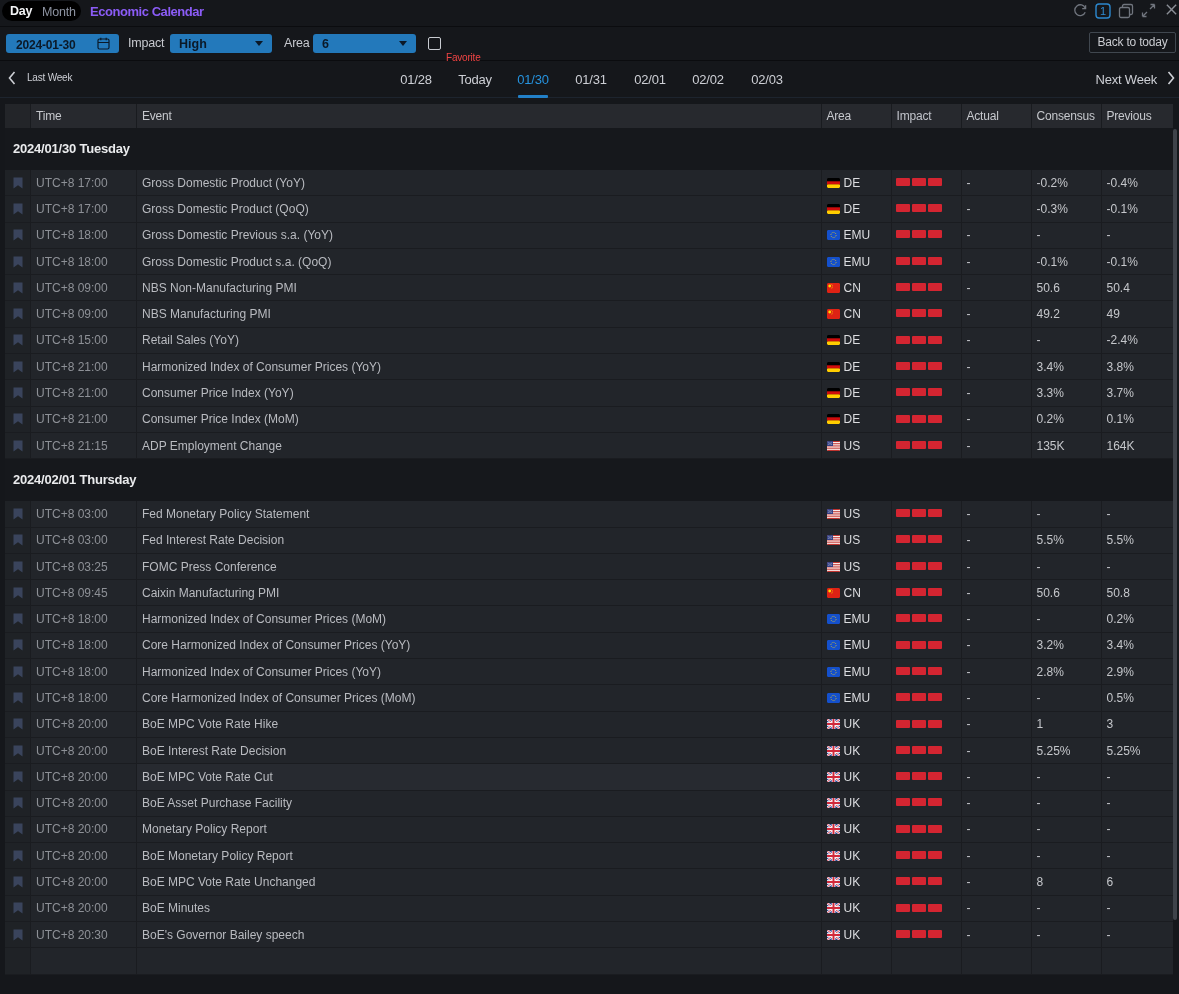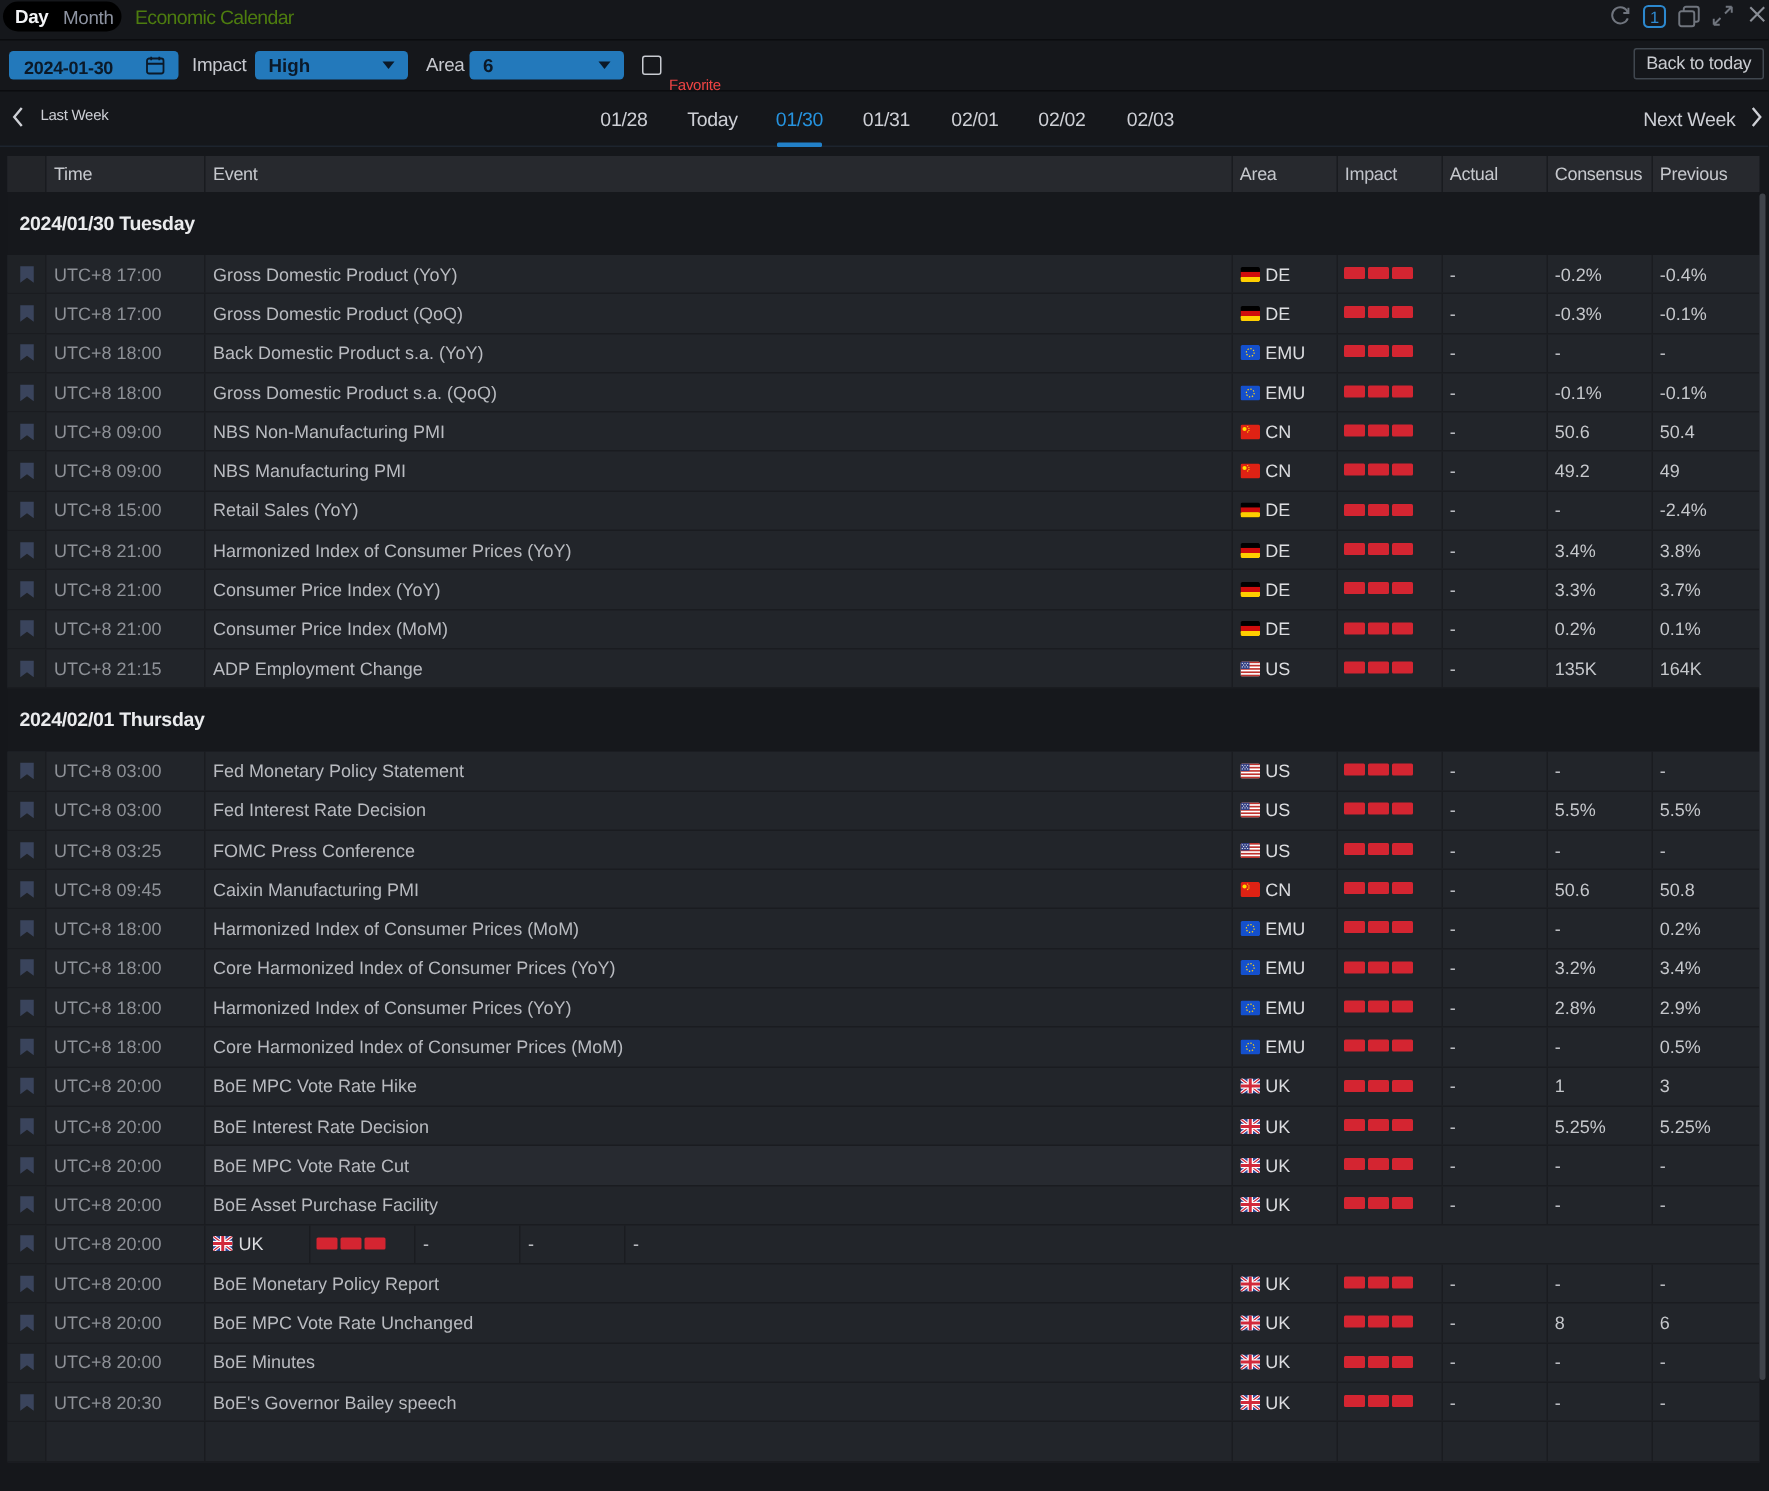--- a/index.html
+++ b/index.html
@@ -2,21 +2,21 @@
 <html><head><meta charset="utf-8"><style>
 *{margin:0;padding:0;box-sizing:border-box;}
 html,body{width:1179px;height:994px;overflow:hidden;background:#15171b;
  font-family:"Liberation Sans",sans-serif;-webkit-font-smoothing:antialiased;}
 body{position:relative;}
 
 #topbar{position:absolute;left:0;top:0;width:1179px;height:27px;background:#15171b;border-bottom:1px solid #0b0c0f;}
 #pill{position:absolute;left:2px;top:1px;width:79px;height:20px;background:#000000;border-radius:10px;}
 #pill .day{position:absolute;left:8px;top:3px;font-size:12.5px;font-weight:bold;color:#f3f4f6;letter-spacing:-0.2px;}
 #pill .month{position:absolute;left:40px;top:3.5px;font-size:12.5px;color:#8d93a1;letter-spacing:-0.2px;}
-#title{position:absolute;left:90px;top:4px;font-size:13px;font-weight:normal;color:#4d7c0f;letter-spacing:-0.45px;}
+#title{position:absolute;left:90px;top:4px;font-size:13px;font-weight:bold;color:#8b5cf6;letter-spacing:-0.45px;}
 .ticon{position:absolute;top:3px;}
 
 #filterbar{position:absolute;left:0;top:28px;width:1179px;height:33px;background:#15171b;border-bottom:1px solid #0b0c0f;}
 .bluebox{position:absolute;top:6px;height:19px;background:#2379bb;border-radius:3px;color:#0b1928;font-size:12.5px;font-weight:bold;}
 #datebox{left:6px;width:113px;}
 #datebox .dtxt{position:absolute;left:10px;top:3.5px;font-size:12px;letter-spacing:-0.2px;}
 .flabel{position:absolute;top:8px;font-size:12.5px;color:#c7c9cf;letter-spacing:-0.2px;}
 .ddtxt{position:absolute;left:9px;top:3px;}
 .ddarrow{position:absolute;right:9px;top:7px;width:0;height:0;border-left:4.5px solid transparent;border-right:4.5px solid transparent;border-top:5.5px solid #0b1928;}
 #cb{position:absolute;left:428px;top:9px;width:13px;height:13px;border:1.5px solid #c9ccd2;border-radius:2px;}
@@ -179,21 +179,21 @@
       <div class="c c6">-0.3%</div>
       <div class="c c7">-0.1%</div>
     </div>
   <div class="r">
       <div class="c c0">
         <svg width="10" height="12" viewBox="0 0 10 12">
           <path d="M0.5 0.5 h9 v11 l-4.5 -3.3 l-4.5 3.3 Z" fill="#3a445c"></path>
         </svg>
       </div>
       <div class="c c1">UTC+8 18:00</div>
-      <div class="c c2">Back Domestic Product s.a. (YoY)</div>
+      <div class="c c2">Gross Domestic Previous s.a. (YoY)</div>
       <div class="c c3"><svg class="fl" width="13" height="10" viewBox="0 0 13 10">
           <rect width="13" height="10" rx="1" fill="#1450cc"></rect>
           <circle cx="6.5" cy="5" r="2.6" fill="none" stroke="#ffd617" stroke-width="0.8" stroke-dasharray="0.9 1.1"></circle>
         </svg>EMU</div>
       <div class="c c4" style="padding-left:4px">
         <span class="bar"></span>
         <span class="bar"></span>
         <span class="bar"></span>
       </div>
       <div class="c c5">-</div>
@@ -733,20 +733,21 @@
       <div class="c c6">-</div>
       <div class="c c7">-</div>
     </div>
   <div class="r">
       <div class="c c0">
         <svg width="10" height="12" viewBox="0 0 10 12">
           <path d="M0.5 0.5 h9 v11 l-4.5 -3.3 l-4.5 3.3 Z" fill="#3a445c"></path>
         </svg>
       </div>
       <div class="c c1">UTC+8 20:00</div>
+      <div class="c c2">Monetary Policy Report</div>
       <div class="c c3"><svg class="fl" width="13" height="10" viewBox="0 0 13 10">
           <rect width="13" height="10" rx="1" fill="#2e4593"></rect>
           <path d="M0 0 L13 10 M13 0 L0 10" stroke="#fff" stroke-width="2.2"></path>
           <path d="M0 0 L13 10 M13 0 L0 10" stroke="#d1293b" stroke-width="0.9"></path>
           <rect x="4.7" width="3.6" height="10" fill="#fff"></rect>
           <rect y="3.2" width="13" height="3.6" fill="#fff"></rect>
           <rect x="5.5" width="2" height="10" fill="#d1293b"></rect>
           <rect y="4" width="13" height="2" fill="#d1293b"></rect>
         </svg>UK</div>
       <div class="c c4" style="padding-left:4px">

